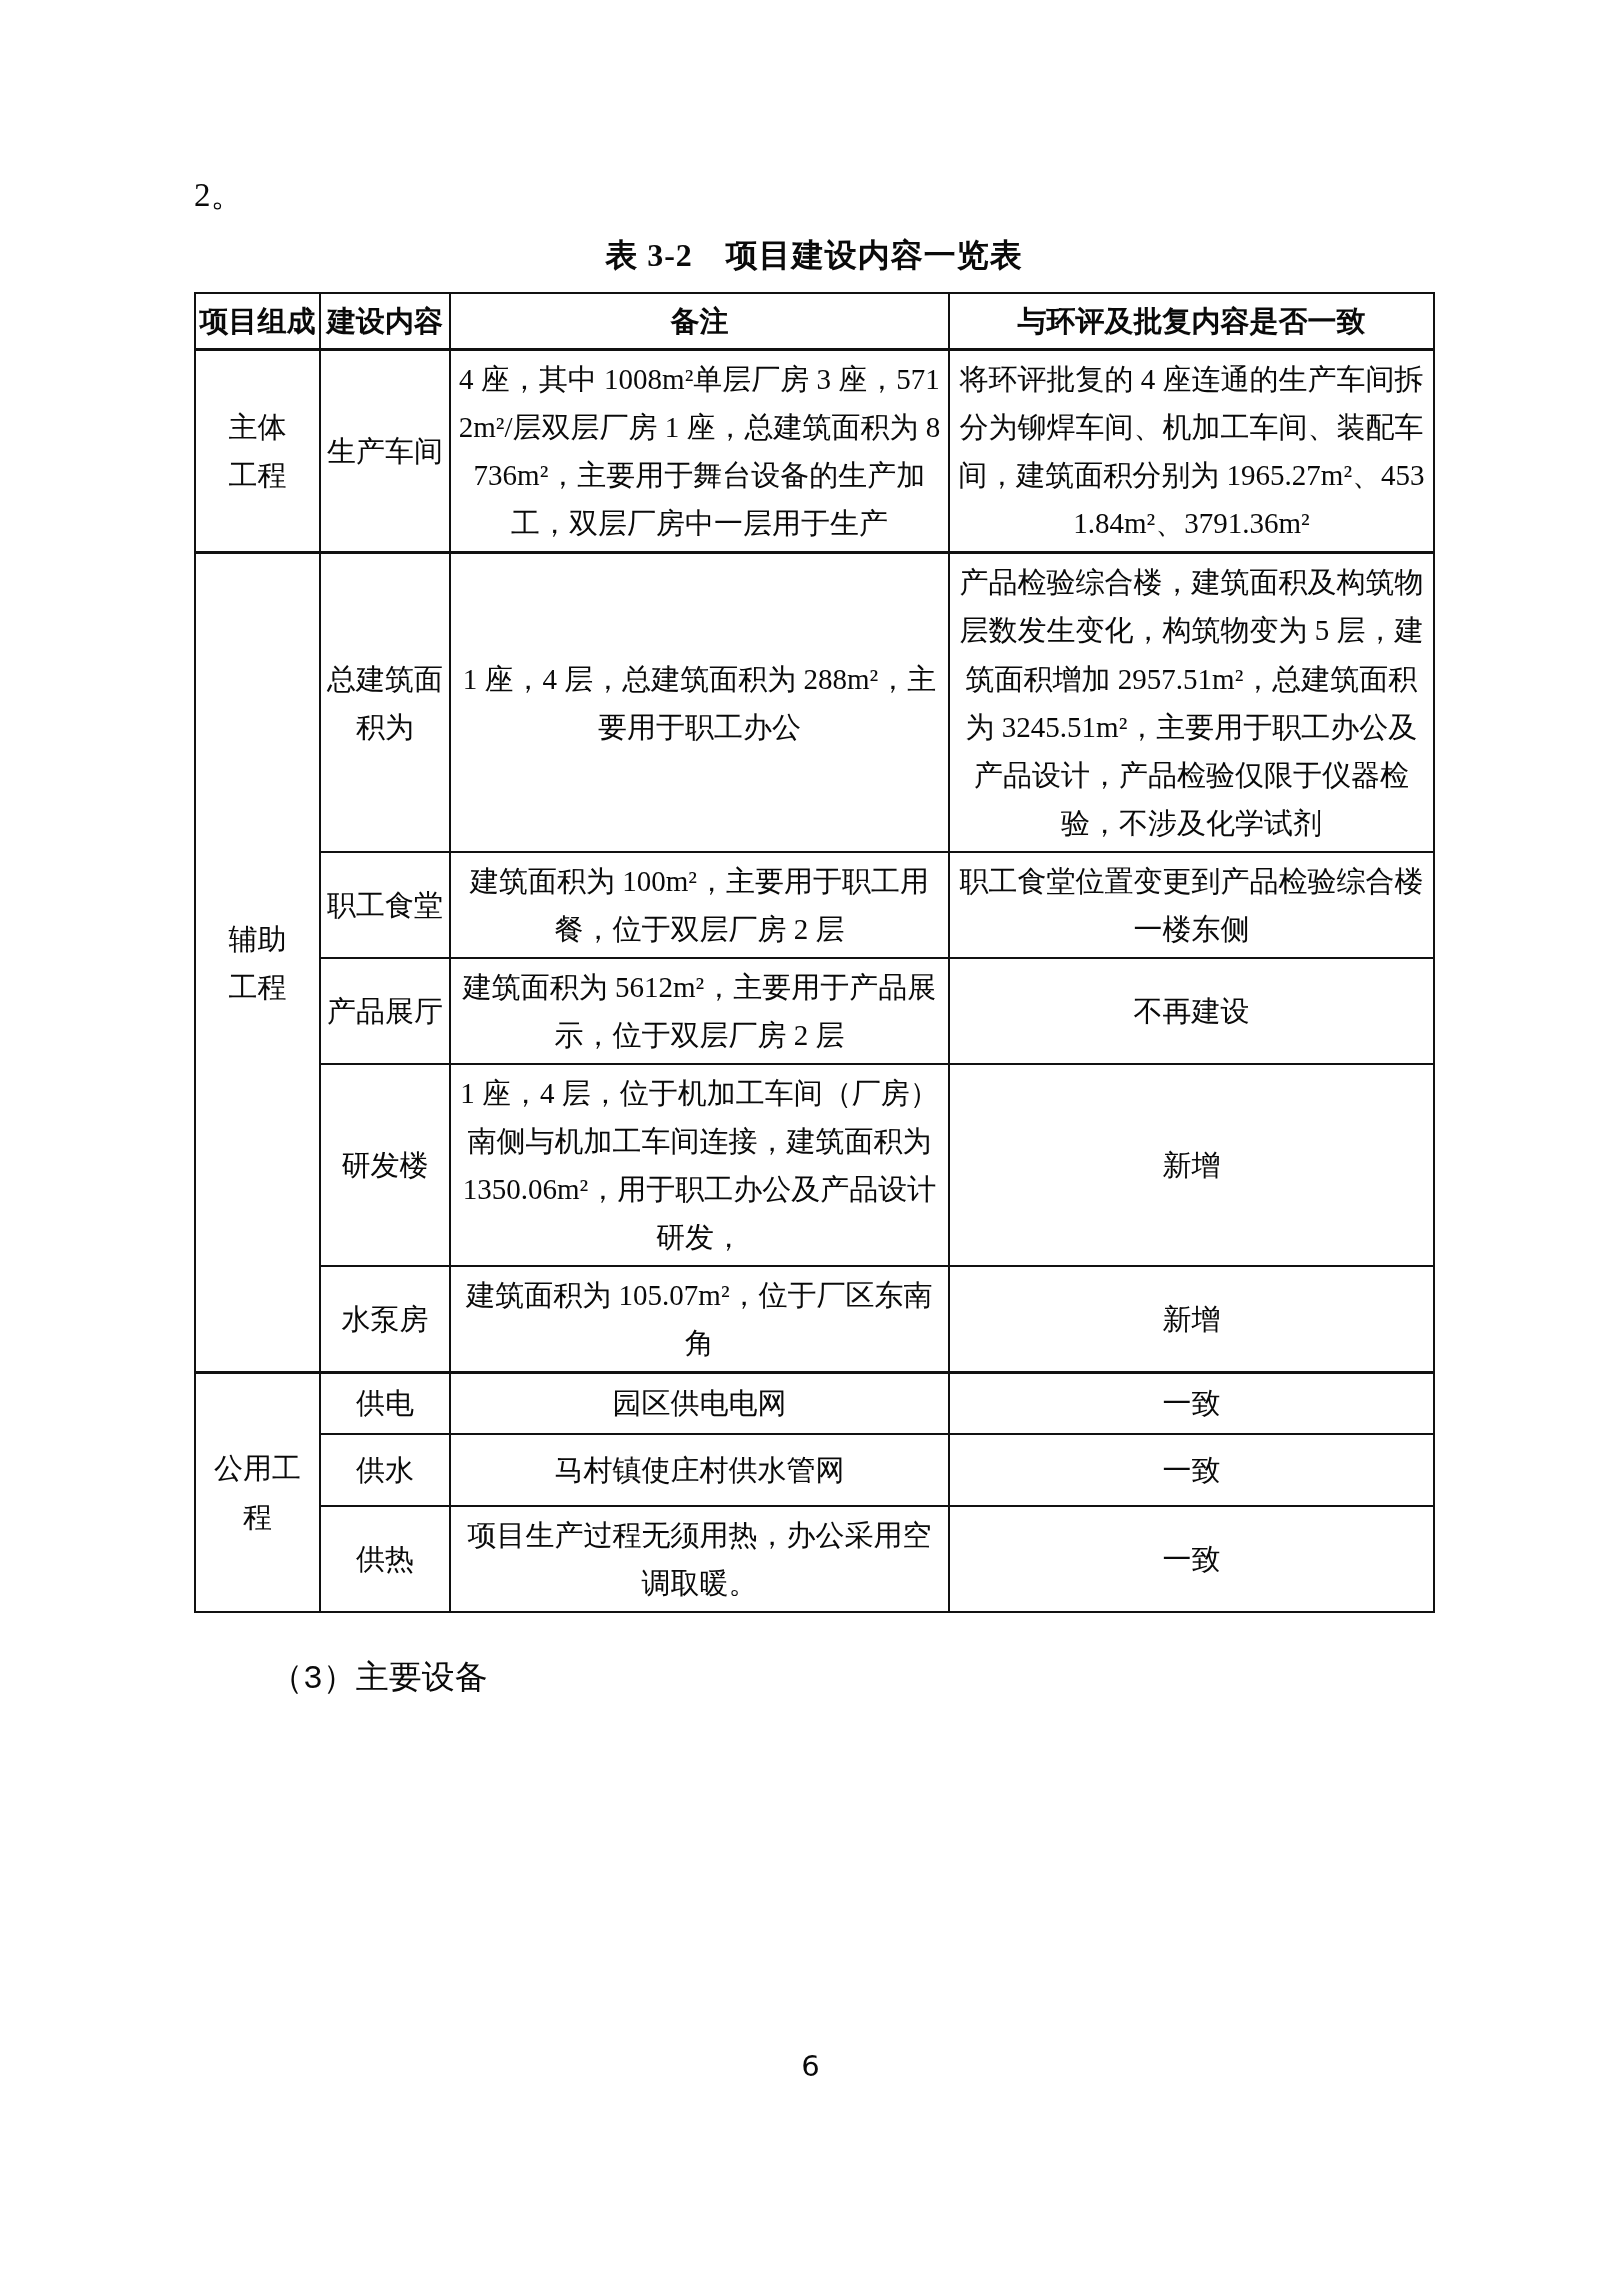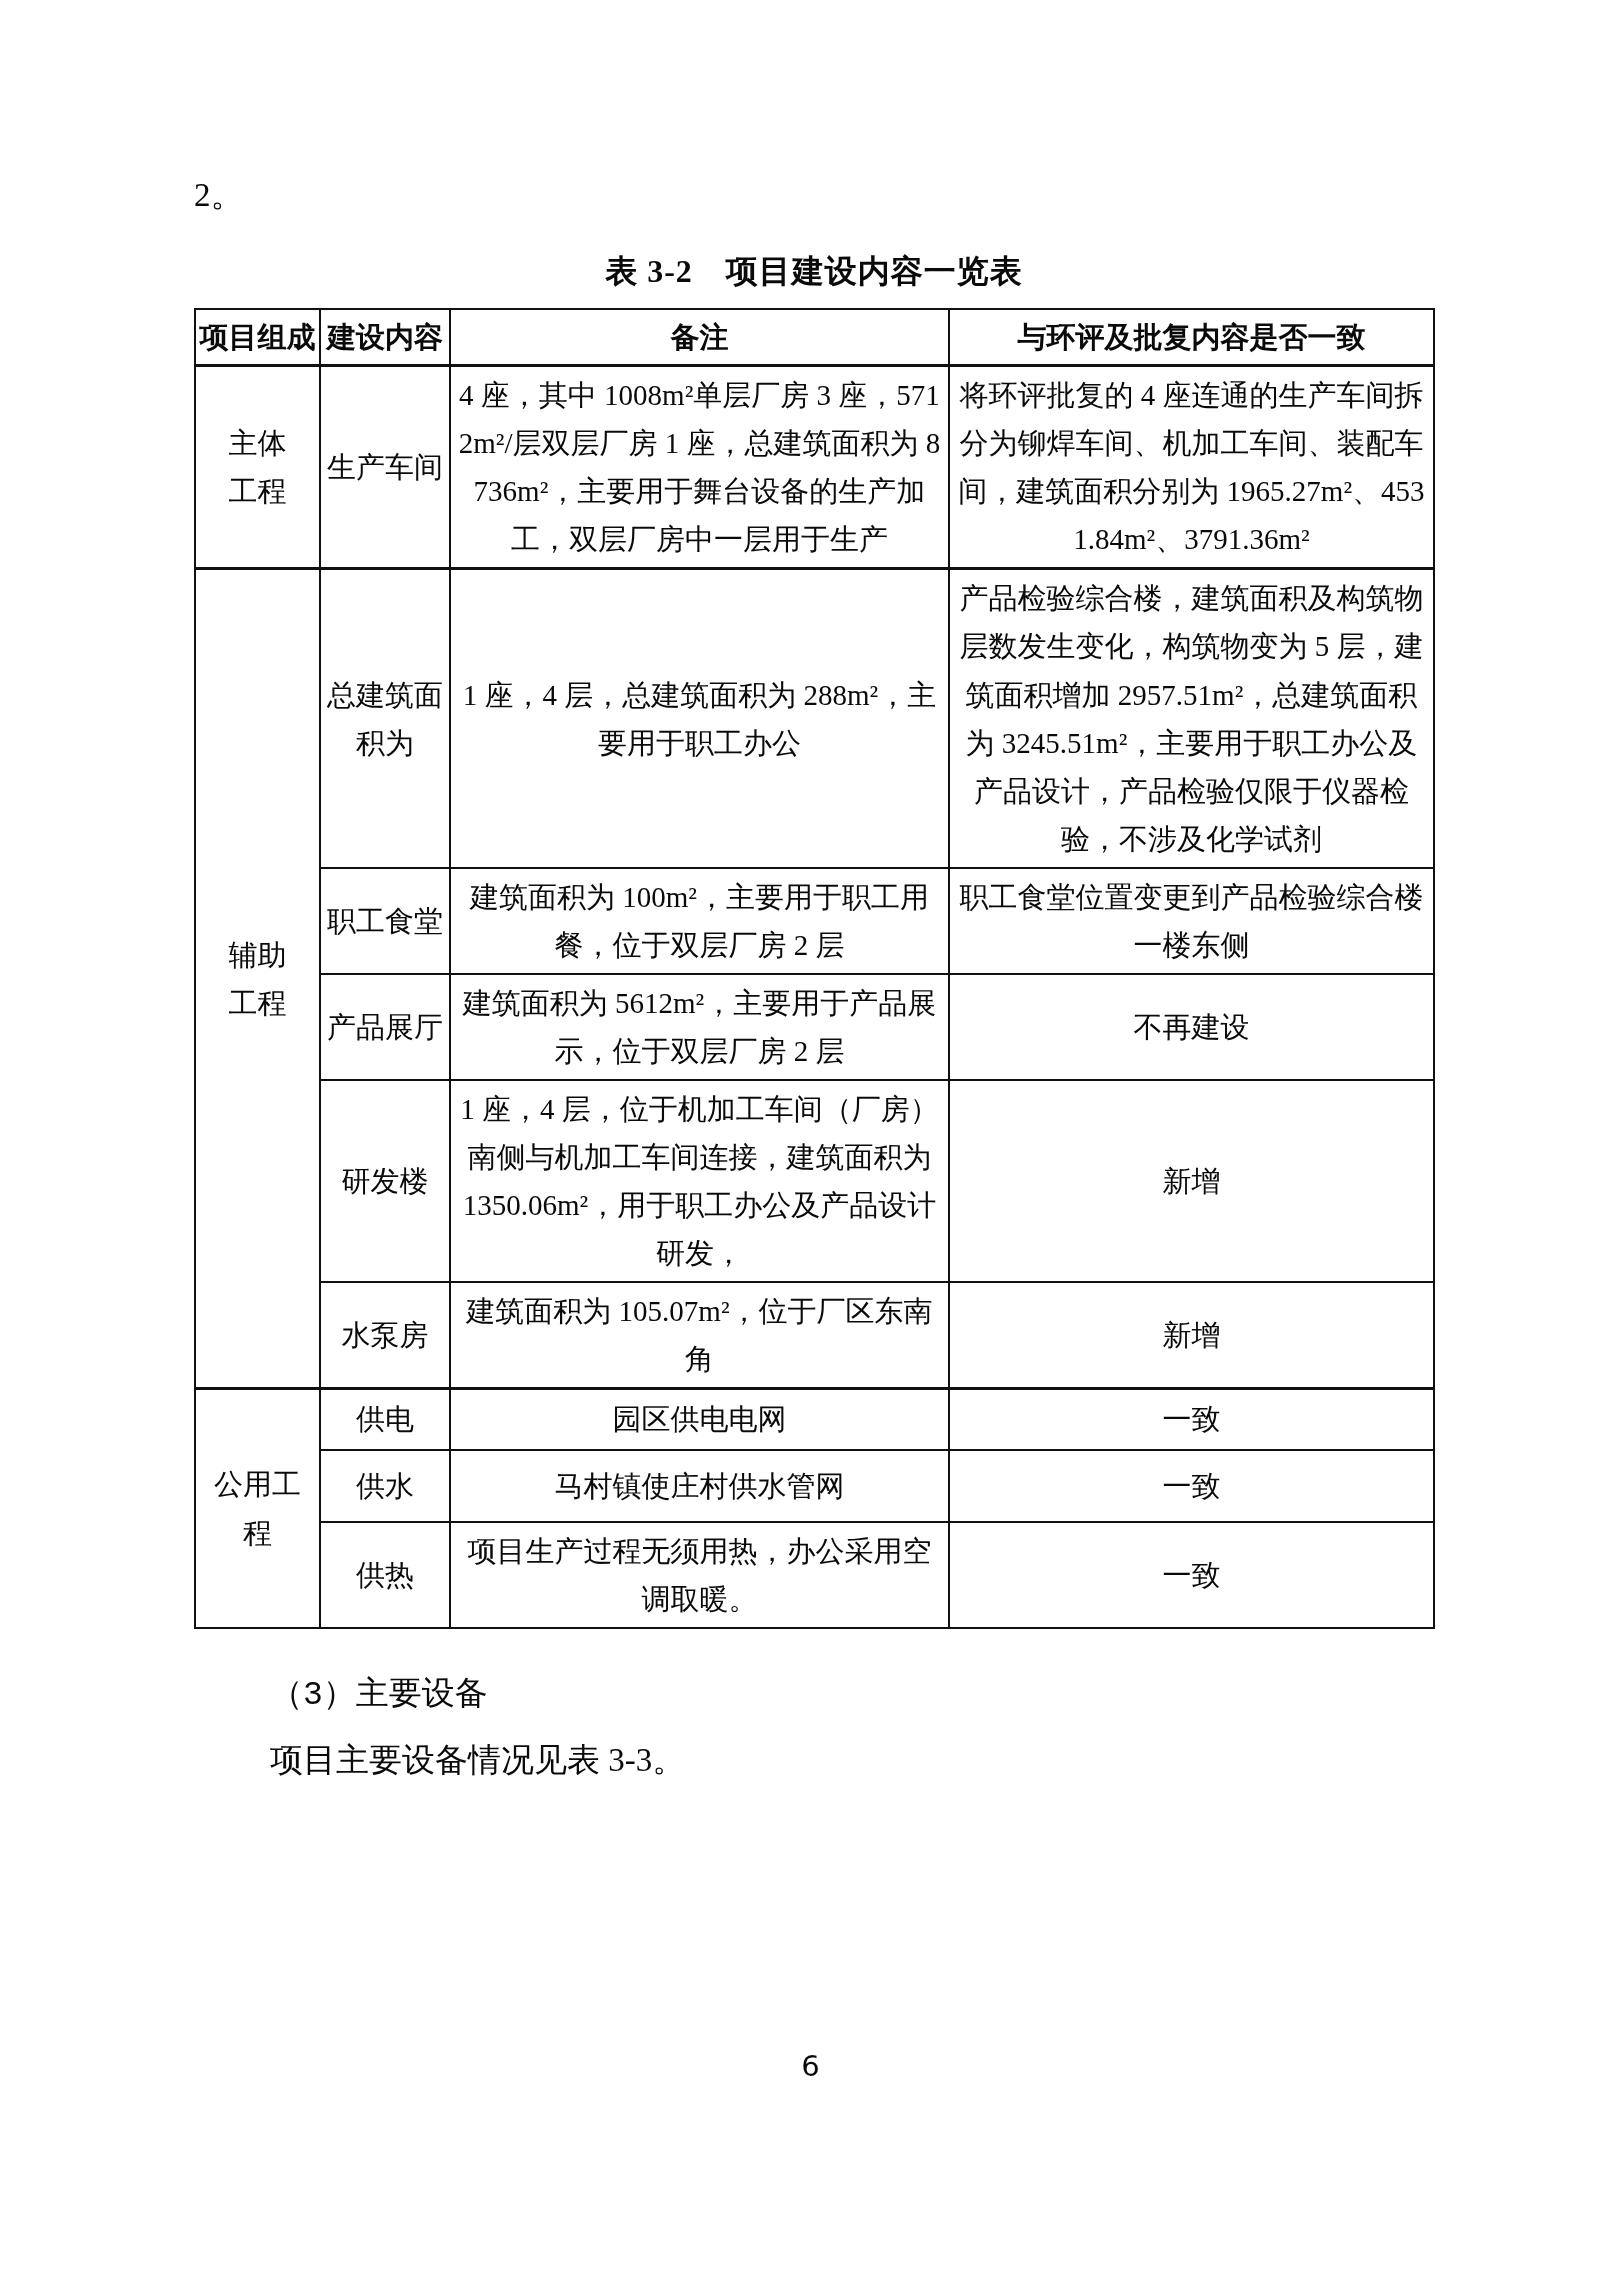--- a/index.html
+++ b/index.html
@@ -19,21 +19,21 @@
     top: 0;
     width: 1240px;
   }
   .intro-para {
     margin: 0;
     padding-top: 174px;
     font-size: 33px;
     line-height: 1.3;
   }
   .table-title {
-    margin-top: 33px;
+    margin-top: 17px;
     font-size: 32px;
     font-weight: bold;
     text-align: center;
     letter-spacing: 1px;
   }
   table.doc-table {
     margin-top: 13.7px;
     border-collapse: collapse;
     table-layout: fixed;
     width: 1240px;
@@ -150,19 +150,18 @@
         </tr>
         <tr style="height:94px;">
           <td>供热</td>
           <td>项目生产过程无须用热，办公采用空调取暖。</td>
           <td>一致</td>
         </tr>
       </tbody>
     </table>
 
     <p class="after-para first">（3）主要设备</p>
-    <p class="after-para">项目主要设备情况见表 3-3。</p>
 
   </div>
 
   <div class="page-number">6</div>
 </div>
 
 
 </body></html>

